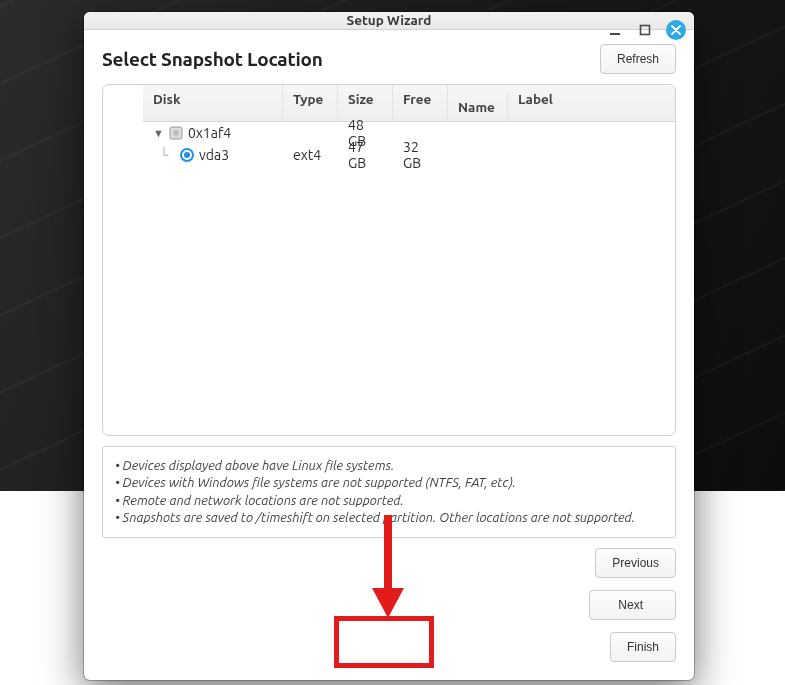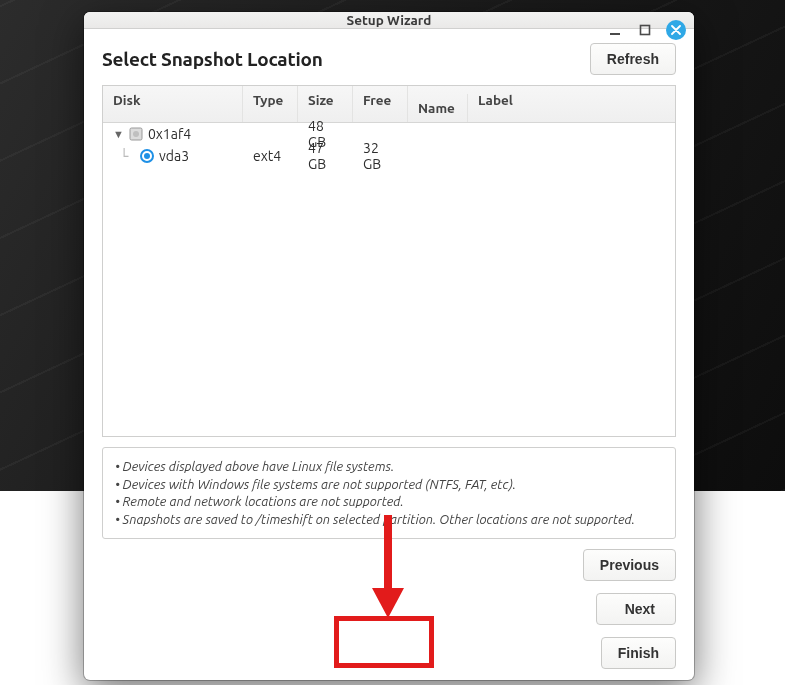--- a/index.html
+++ b/index.html
@@ -97,31 +97,31 @@
     font-size: 19px;
     font-weight: 700;
     color: #222;
     letter-spacing: -0.2px;
   }
   .btn {
     border: 1px solid #c9c9c7;
     background: linear-gradient(#fdfdfc, #f3f3f2);
     border-radius: 4px;
     padding: 7px 16px;
-    font-size: 14px;
+    font-size: 12px;
     color: #333;
     cursor: pointer;
-    font-weight: bold;
   }
   .tree-box {
     border: 1px solid #cfcfce;
-    border-radius: 0;
+    border-radius: 7px;
     flex: 1;
     min-height: 350px;
     overflow: hidden;
+    padding-left: 40px;
   }
   .tree-head {
     display: flex;
     background: linear-gradient(#f6f6f6, #efefef);
     border-bottom: 1px solid #d6d6d5;
     font-weight: 600;
     color: #444;
     font-size: 13.5px;
   }
   .tree-head .col,
@@ -294,21 +294,21 @@
 
       <div class="notes-box">
         <div>Devices displayed above have Linux file systems.</div>
         <div>Devices with Windows file systems are not supported (NTFS, FAT, etc).</div>
         <div>Remote and network locations are not supported.</div>
         <div>Snapshots are saved to /timeshift on selected partition. Other locations are not supported.</div>
       </div>
 
       <div class="footer">
         <button class="btn">Previous</button>
-        <button class="btn" id="next-btn" style="padding-left:28px;padding-right:20px;">Next</button>
+        <button class="btn" id="next-btn" style="padding-left:28px;padding-right:32px;">Next</button>
         <button class="btn">Finish</button>
       </div>
 
     </div>
   </div>
 
   <div class="next-highlight" style="left:334px; top:616px; width:100px; height:52px;"></div>
 
   <svg class="arrow-annot" width="40" height="110" style="left:368px; top:510px;">
     <line x1="20" y1="5" x2="20" y2="85" stroke="#e21b1b" stroke-width="8"></line>

